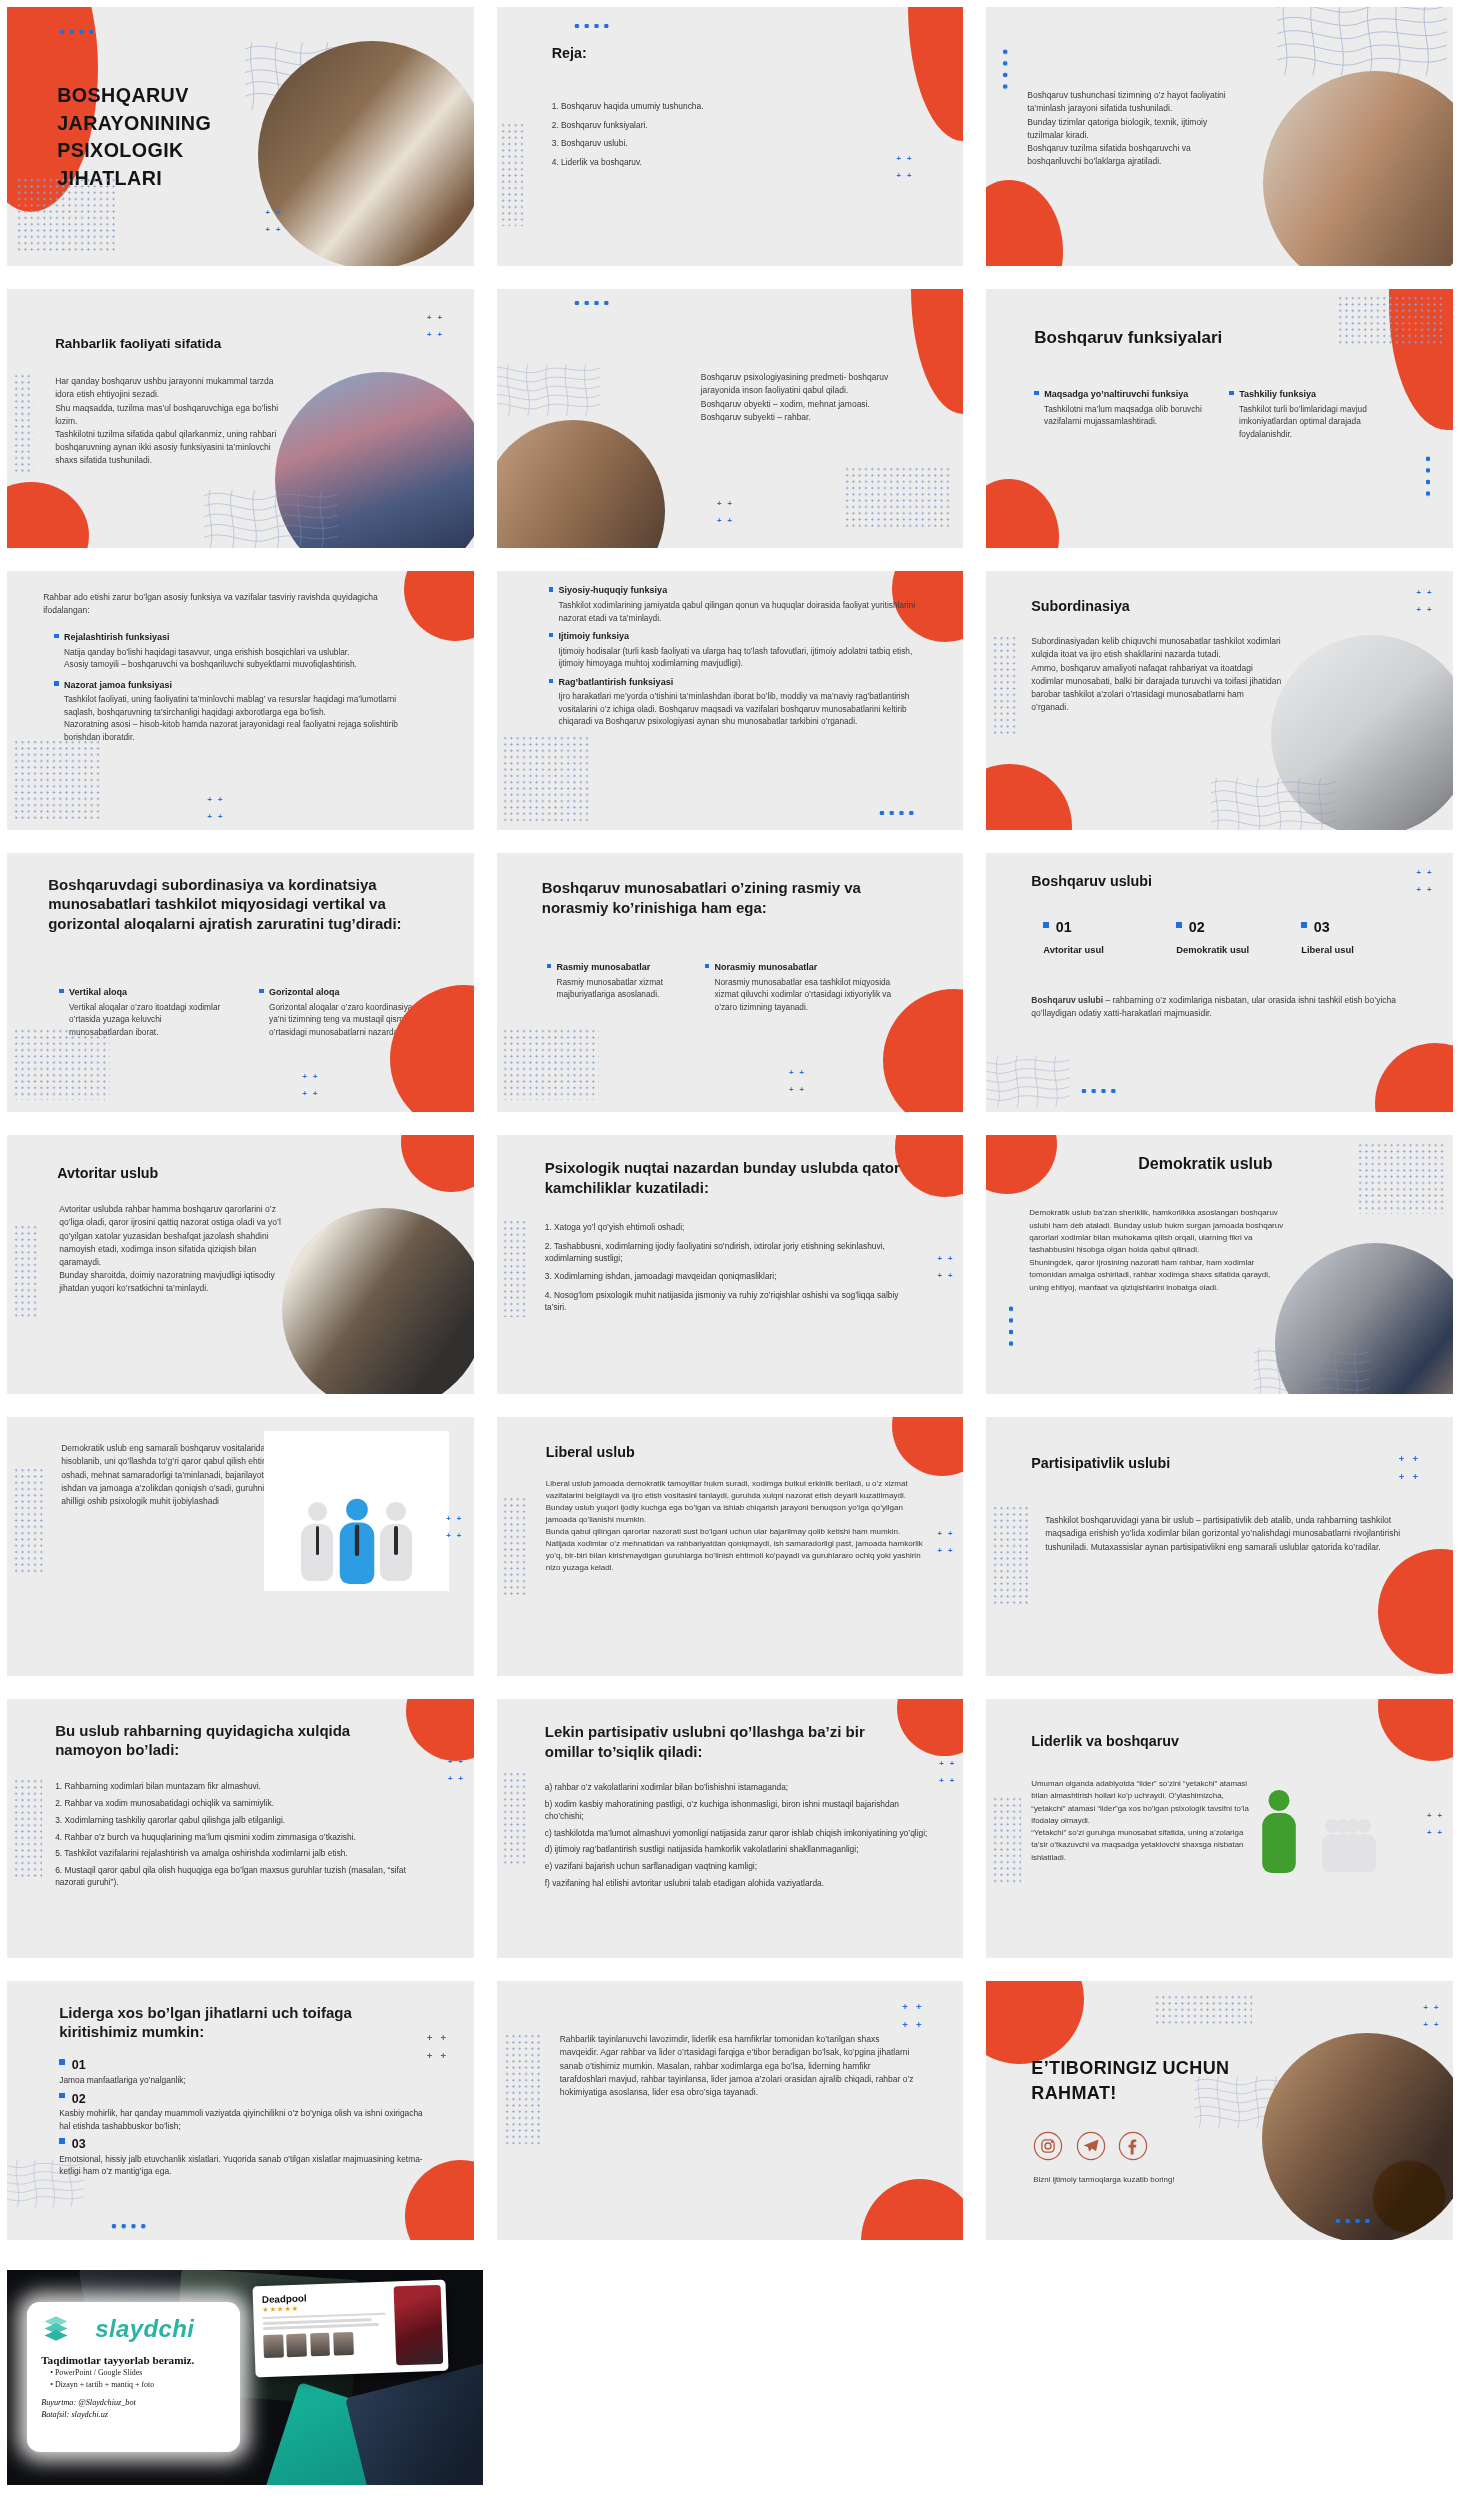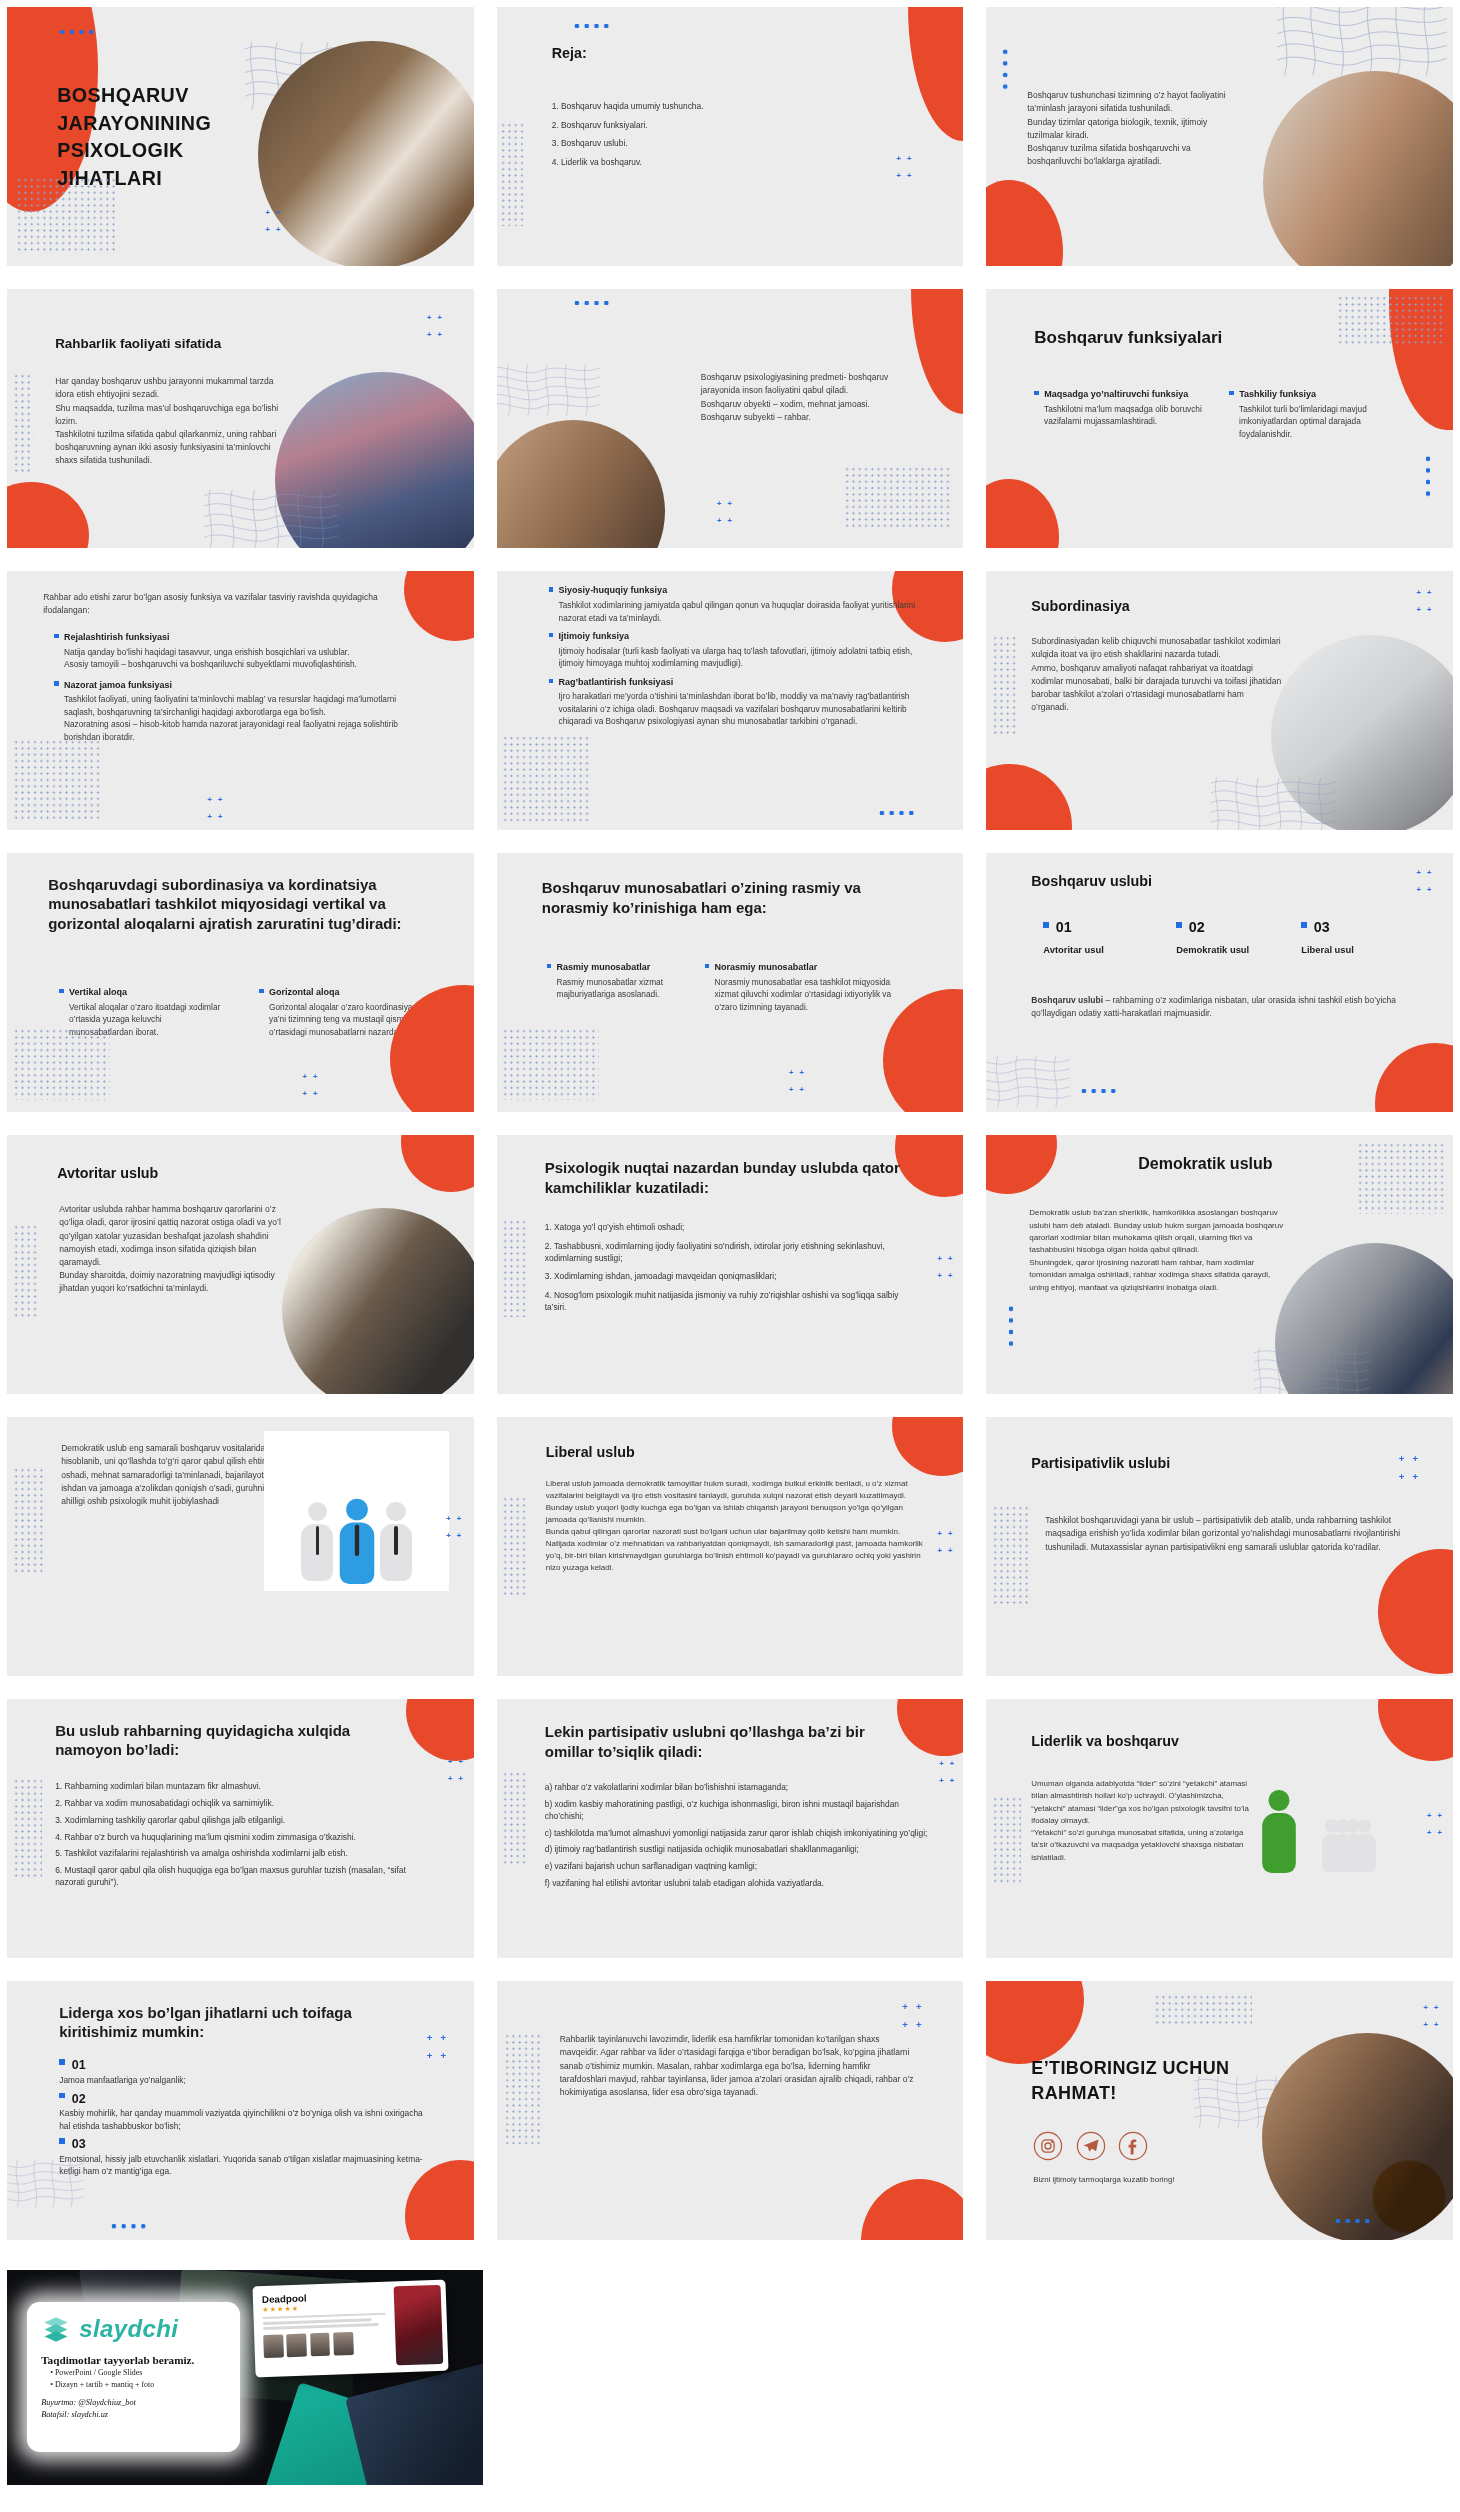--- a/index.html
+++ b/index.html
@@ -37,21 +37,21 @@
   .figman::after{content:"";position:absolute;top:22.4px;left:0;width:32px;height:57px;border-radius:12.5px 12.5px 9px 9px;background:var(--fc);}
   .figman .tie{position:absolute;top:24px;left:14.3px;width:3.6px;height:29px;background:#2a2a2a;z-index:2;border-radius:1.8px;}
   .figman.blue{--fc:#2d9ce3;}
   .figman.green{--fc:#3f9e2d;}
   .figman.small{width:21.5px;height:55px;}
   .figman.small::before{width:13.4px;height:13.4px;left:3.6px;}
   .figman.small::after{top:15px;width:21.5px;height:38px;border-radius:9px 9px 6.3px 6.3px;}
   
   .footer{position:relative;width:476px;height:215px;margin:23px 0 9px 7.2px;background:#0c0d10;overflow:hidden;}
   .fcard{position:absolute;left:19.7px;top:32px;width:213px;height:150px;background:#fff;border-radius:12.5px;box-shadow:0 0 19.7px 9px rgba(255,255,255,.85);padding:12.5px 14.3px;box-sizing:border-box;}
-  .fbrand{display:flex;align-items:flex-end;gap:8px;}
+  .fbrand{display:flex;align-items:flex-start;gap:24px;}
   .fword{font-size:24px;font-weight:700;font-style:italic;color:#2BB3A3;letter-spacing:0.4px;}
   .ftag{font-family:"Liberation Serif",serif;font-weight:700;font-size:11.2px;color:#111;margin-top:10.7px;}
   .fbul{font-family:"Liberation Serif",serif;font-size:7.9px;color:#222;margin:2.7px 0 0 9px;}
   .fbul::before{content:"•  ";}
   .fit{font-family:"Liberation Serif",serif;font-style:italic;font-size:8.2px;color:#111;margin-top:2.7px;}
   .dp{position:absolute;right:36px;top:12.5px;width:193px;height:91px;background:#fff;border-radius:4.5px;transform:rotate(-2deg);padding:8px 9px;box-sizing:border-box;box-shadow:0 3.6px 12.5px rgba(0,0,0,.5);}
   .dpt{font-size:9.8px;font-weight:700;color:#111;}
   .dps{font-size:7.2px;color:#e8a020;letter-spacing:0.9px;}
   .dpl{height:2.7px;background:#d8d8d8;border-radius:1.8px;margin-top:2.7px;}
   .dpthumb{display:inline-block;width:19.7px;height:23px;background:linear-gradient(#9a8b80,#4a4440);border-radius:1.8px;margin:4.5px 3.6px 0 0;}
@@ -357,21 +357,21 @@
     <i class="plus sm" style="right:9px;top:52px"></i>
   </section>
 
   <section class="slide">
     <i class="o cir" style="right:-29px;top:-38px;width:95px;height:95px"></i>
     <h2 class="bt abs" style="left:48px;top:23px;width:358px">Lekin partisipativ uslubni qo’llashga ba’zi bir omillar to’siqlik qiladi:</h2>
     <div class="abs" style="left:48px;top:82px;width:385px">
       <div class="oli" style="margin-bottom:4.5px">a)  rahbar o’z vakolatlarini xodimlar bilan bo’lishishni istamaganda;</div>
       <div class="oli" style="margin-bottom:4.5px">b)  xodim kasbiy mahoratining pastligi, o’z kuchiga ishonmasligi, biron ishni mustaqil bajarishdan cho’chishi;</div>
       <div class="oli" style="margin-bottom:4.5px">c)  tashkilotda ma’lumot almashuvi yomonligi natijasida zarur qaror ishlab chiqish imkoniyatining yo’qligi;</div>
-      <div class="oli" style="margin-bottom:4.5px">d)  ijtimoiy rag’batlantirish sustligi natijasida ochiqlik munosabatlari shakllanmaganligi;</div>
+      <div class="oli" style="margin-bottom:4.5px">d)  ijtimoiy rag’batlantirish sustligi natijasida hamkorlik vakolatlarini shakllanmaganligi;</div>
       <div class="oli" style="margin-bottom:4.5px">e)  vazifani bajarish uchun sarflanadigan vaqtning kamligi;</div>
       <div class="oli" style="margin-bottom:4.5px">f)  vazifaning hal etilishi avtoritar uslubni talab etadigan alohida vaziyatlarda.</div>
     </div>
     <i class="dg" style="left:5.4px;top:72px;width:27px;height:93px"></i>
     <i class="plus sm" style="right:7.2px;top:54px"></i>
   </section>
 
   <section class="slide">
     <i class="o cir" style="right:-34px;top:-47px;width:109px;height:109px"></i>
     <h2 class="st abs" style="left:45px;top:34px;font-size:14.3px">Liderlik va boshqaruv</h2>

